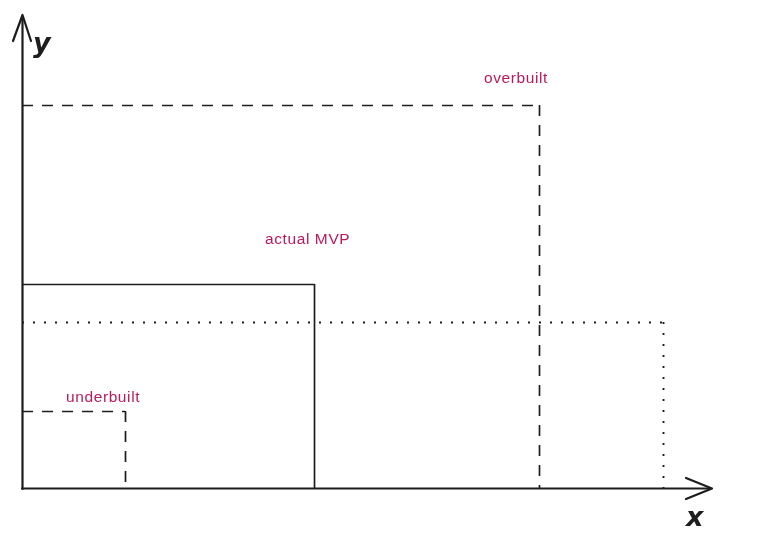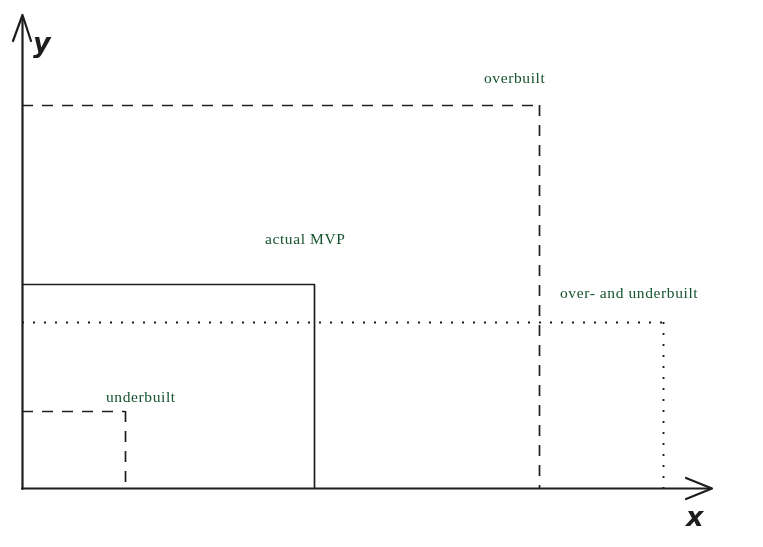--- a/index.html
+++ b/index.html
@@ -52,43 +52,43 @@
   }
   .step-dotted {
     stroke: #1d1d1d;
     stroke-width: 1.9;
     fill: none;
     stroke-dasharray: 2 9;
     stroke-linecap: butt;
   }
   .lbl {
     position: absolute;
-    color: #14532d;
-    font-family: Liberation Serif, serif;
+    color: #be185d;
+    font-family: Liberation Sans, sans-serif;
     font-size: 15.5px;
     letter-spacing: 0.6px;
     white-space: nowrap;
     line-height: 1;
   }
   .axis-lbl {
     position: absolute;
     color: #1d1d1d;
     font-family: "DejaVu Sans", sans-serif;
     font-size: 27px;
     font-weight: bold;
     font-style: italic;
     line-height: 1;
     white-space: nowrap;
   }
   #lbl-y { left: 33px; top: 29px; }
   #lbl-x { left: 686px; top: 503px; }
   #lbl-overbuilt { left: 484px; top: 70px; }
   #lbl-mvp { left: 265px; top: 231px; }
   #lbl-overunder { left: 560px; top: 285px; }
-  #lbl-underbuilt { left: 66px; top: 389px; margin-left: 40px; }
+  #lbl-underbuilt { left: 66px; top: 389px; }
 </style>
 </head>
 <body>
 
 <div id="canvas">
 
   <svg viewBox="0 0 763 547" xmlns="http://www.w3.org/2000/svg">
 
     <g>
       <path class="step-dashed" d="M 22 105.5 L 539 105.5"></path>
@@ -122,17 +122,16 @@
   </svg>
 
   <div class="axis-lbl" id="lbl-y">y</div>
 
   <div class="axis-lbl" id="lbl-x">x</div>
 
   <div class="lbl" id="lbl-overbuilt">overbuilt</div>
 
   <div class="lbl" id="lbl-mvp">actual MVP</div>
 
-  <div class="lbl" id="lbl-overunder">over- and underbuilt</div>
 
   <div class="lbl" id="lbl-underbuilt">underbuilt</div>
 
 </div>
 
 </body></html>

